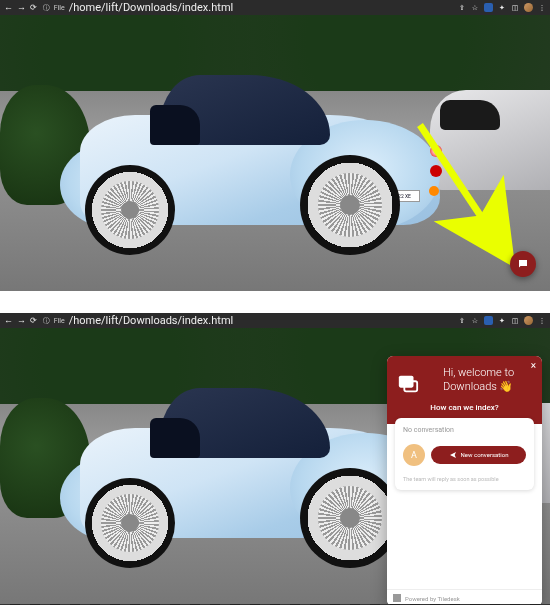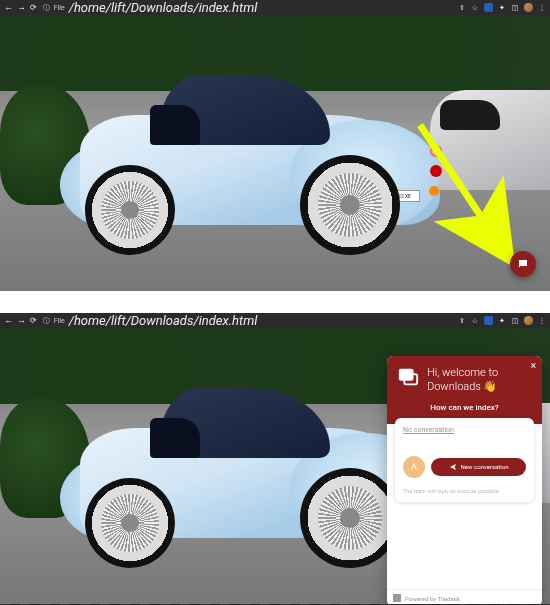--- a/index.html
+++ b/index.html
@@ -8,21 +8,21 @@
 .panel { position: relative; }
 
 
 .toolbar { height: 15px; background: #2b2b2b; display: flex; align-items: center; padding: 0 4px; gap: 6px; }
 .nav-btns { display: flex; gap: 4px; }
 .nav-arrow { color: #eee; font-size: 9px; line-height: 1; cursor: pointer; }
 .reload { color: #eee; font-size: 8px; cursor: pointer; }
 .addr { display: flex; align-items: center; gap: 4px; flex: 1; }
 .lock { color: #ccc; font-size: 7px; }
 .file-label { color: #ccc; font-size: 7px; }
-.url { color: #eee; font-size: 13px; font-style: italic; }
+.url { color: #eee; font-size: 11px; }
 .right-icons { display: flex; gap: 5px; align-items: center; }
 .ri { width: 8px; height: 8px; color: #eee; font-size: 7px; display: flex; align-items: center; justify-content: center; }
 .avatar-ico { width: 9px; height: 9px; border-radius: 50%; background: linear-gradient(135deg,#c96,#963); }
 .ext1 { width: 9px; height: 9px; background: #2a5fb0; border-radius: 2px; }
 
 
 .img-area { position: relative; height: 276px; background: #000; overflow: hidden; }
 .foliage { position:absolute; top:0; left:0; right:0; height:90px; background: radial-gradient(circle at 20% 40%, #1b3a18 15%, transparent 40%), radial-gradient(circle at 70% 30%, #1b3a18 20%, transparent 45%), #223a1f; }
 .ground { position:absolute; bottom:0; left:0; right:0; height:200px; background: linear-gradient(#888 0%, #999 20%, #777 100%); }
 .bush { position:absolute; left:0; top:70px; width:90px; height:120px; background: radial-gradient(circle at 40% 40%, #2a5022, #163010); border-radius: 40% 50% 40% 30%; }
@@ -59,26 +59,26 @@
 .chat-fab { position:absolute; right:14px; bottom:14px; width:26px; height:26px; border-radius:50%; background:#8d1e1e; display:flex; align-items:center; justify-content:center; cursor:pointer; box-shadow:0 2px 6px rgba(0,0,0,.4); }
 .chat-fab svg { width:12px; height:12px; fill:#fff; }
 
 
 .panel2 .img-area { height:276px; }
 
 
 .widget { position:absolute; right:8px; top:28px; width:155px; height:250px; background:#fff; border-radius:6px; overflow:hidden; box-shadow:0 4px 16px rgba(0,0,0,.3); display:flex; flex-direction:column; }
 .w-head { background:#8d1e1e; padding:10px 10px 12px; position:relative; }
 .w-close { position:absolute; right:6px; top:4px; color:#fff; font-size:10px; cursor:pointer; }
-.w-title-row { display:flex; gap:8px; align-items:flex-start; }
+.w-title-row { display:flex; gap:24px; align-items:flex-end; }
 .w-logo { width:22px; height:22px; flex-shrink:0; }
 .w-title { color:#fff; font-size:11px; line-height:1.3; font-weight:300; }
 .w-sub { color:#fff; font-size:8px; text-align:center; margin-top:8px; font-weight:500; }
 .w-card { background:#fff; margin:-6px 8px 0; border-radius:6px; padding:8px; box-shadow:0 1px 4px rgba(0,0,0,.15); position:relative; z-index:2; }
-.w-noconv { color:#999; font-size:7px; margin-bottom:22px;text-decoration:underline; }
+.w-noconv { color:#999; font-size:7px; margin-bottom:10px; }
 .w-row { display:flex; gap:6px; align-items:center; }
 .w-av { width:22px; height:22px; border-radius:50%; background:#f0c080; color:#fff; font-size:9px; display:flex; align-items:center; justify-content:center; }
 .w-newbtn { flex:1; background:#8d1e1e; color:#fff; border-radius:11px; height:18px; display:flex; align-items:center; justify-content:center; gap:4px; font-size:6px; cursor:pointer; }
 .w-newbtn svg { width:8px; height:8px; fill:#fff; }
 .w-reply { color:#bbb; font-size:5.5px; margin-top:10px; }
 .w-body { flex:1; background:#8d1e1e; }
 .w-body-inner { background:#fff; margin:0; height:100%; }
 .w-foot { background:#fff; border-top:1px solid #eee; padding:4px 6px; display:flex; align-items:center; gap:4px; }
 .w-foot-ico { width:8px; height:8px; background:#999; }
 .w-foot-txt { color:#999; font-size:6px; }

